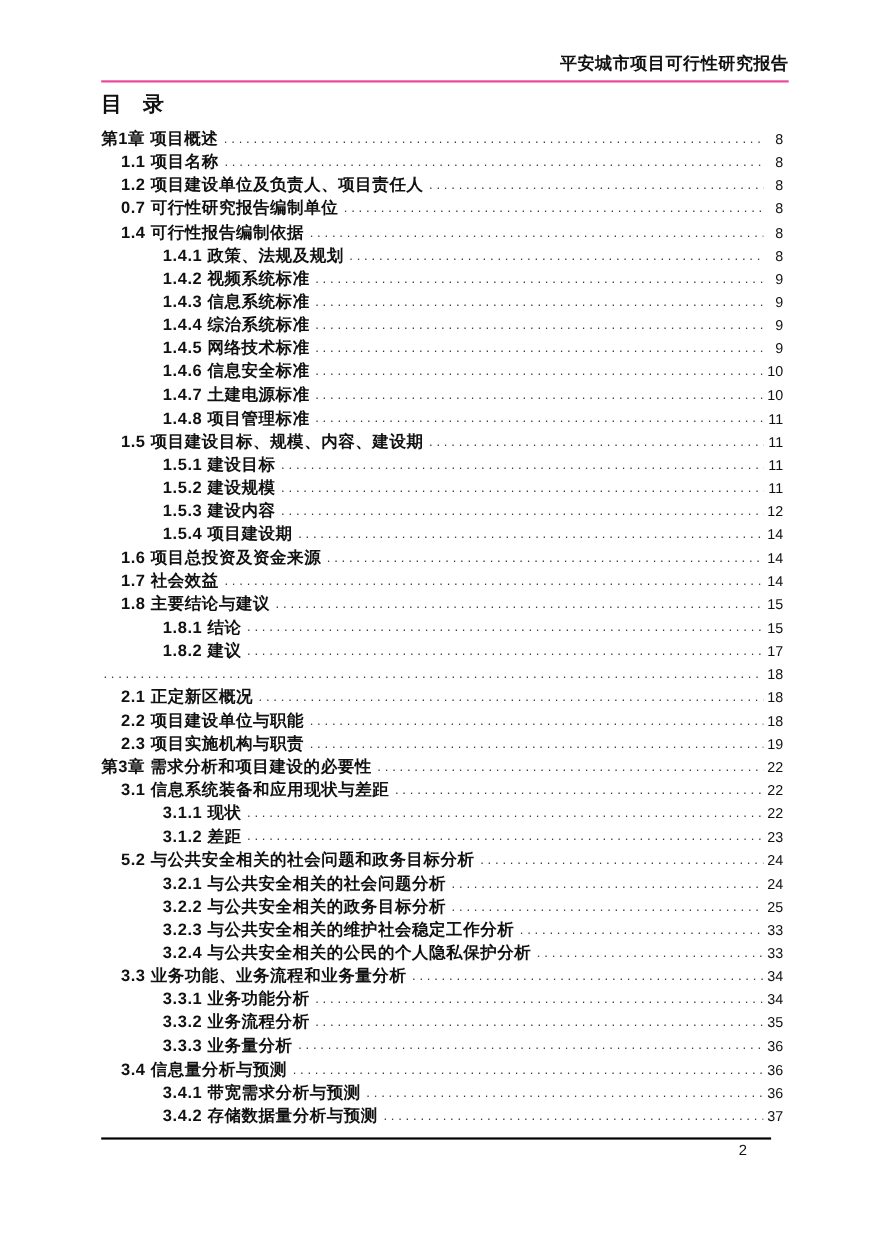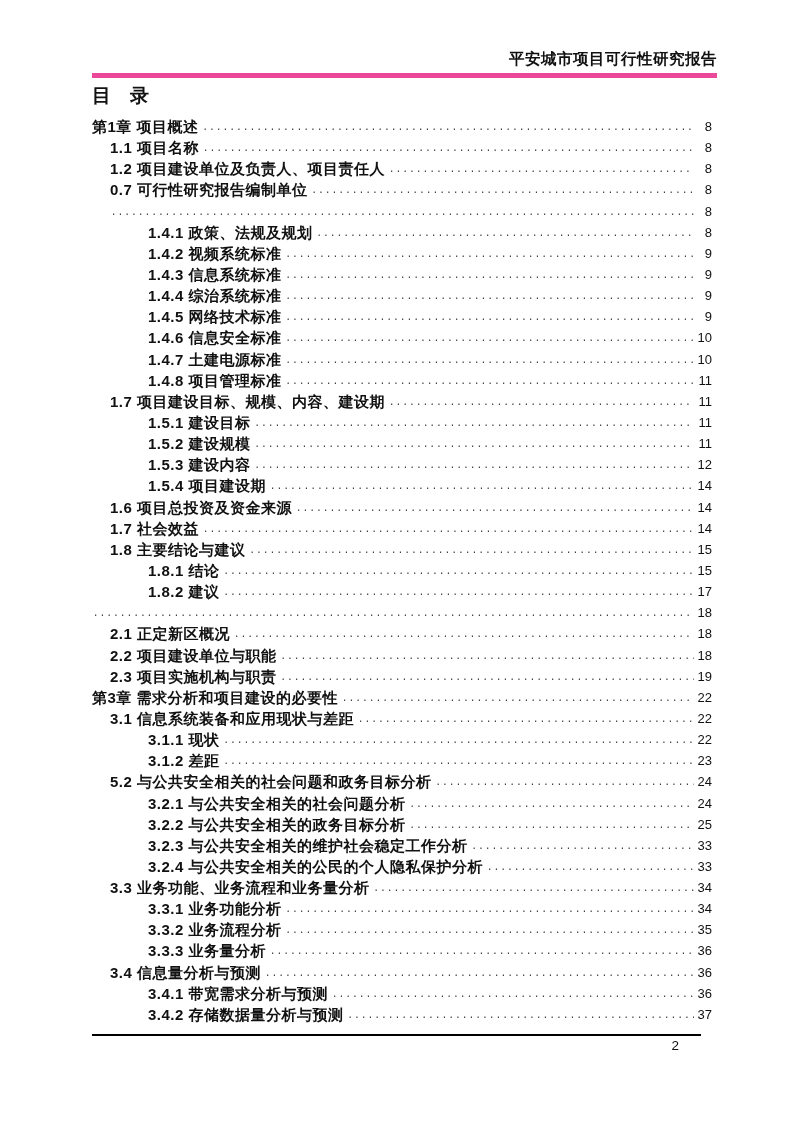--- a/index.html
+++ b/index.html
@@ -16,21 +16,21 @@
   .header {
     position: absolute;
     top: 49px;
     left: 92px;
     width: 625px;
     text-align: right;
     font-size: 15.5px;
     font-weight: 700;
     line-height: 19px;
     padding-bottom: 5px;
-    border-bottom: 5px solid #ec4899;
+    border-bottom: 2px solid #ec4899;
     letter-spacing: 0.5px;
   }
   .toc-title {
     position: absolute;
     top: 84px;
     left: 92px;
     width: 625px;
     text-align: left;
     font-size: 19px;
     font-weight: 700;
@@ -118,20 +118,21 @@
     <span class="label">1.2 项目建设单位及负责人、项目责任人</span>
     <span class="leader">........................................................................................................................................................................................................</span>
     <span class="pagenum">8</span>
   </div>
       <div class="toc-row lvl2">
     <span class="label">0.7 可行性研究报告编制单位</span>
     <span class="leader">........................................................................................................................................................................................................</span>
     <span class="pagenum">8</span>
   </div>
       <div class="toc-row lvl2">
+    <span class="label">1.4 可行性报告编制依据</span>
     <span class="leader">........................................................................................................................................................................................................</span>
     <span class="pagenum">8</span>
   </div>
       <div class="toc-row lvl3">
     <span class="label">1.4.1 政策、法规及规划</span>
     <span class="leader">........................................................................................................................................................................................................</span>
     <span class="pagenum">8</span>
   </div>
       <div class="toc-row lvl3">
     <span class="label">1.4.2 视频系统标准</span>
@@ -162,21 +163,21 @@
     <span class="label">1.4.7 土建电源标准</span>
     <span class="leader">........................................................................................................................................................................................................</span>
     <span class="pagenum">10</span>
   </div>
       <div class="toc-row lvl3">
     <span class="label">1.4.8 项目管理标准</span>
     <span class="leader">........................................................................................................................................................................................................</span>
     <span class="pagenum">11</span>
   </div>
       <div class="toc-row lvl2">
-    <span class="label">1.7 项目建设目标、规模、内容、建设期</span>
+    <span class="label">1.5 项目建设目标、规模、内容、建设期</span>
     <span class="leader">........................................................................................................................................................................................................</span>
     <span class="pagenum">11</span>
   </div>
       <div class="toc-row lvl3">
     <span class="label">1.5.1 建设目标</span>
     <span class="leader">........................................................................................................................................................................................................</span>
     <span class="pagenum">11</span>
   </div>
       <div class="toc-row lvl3">
     <span class="label">1.5.2 建设规模</span>

